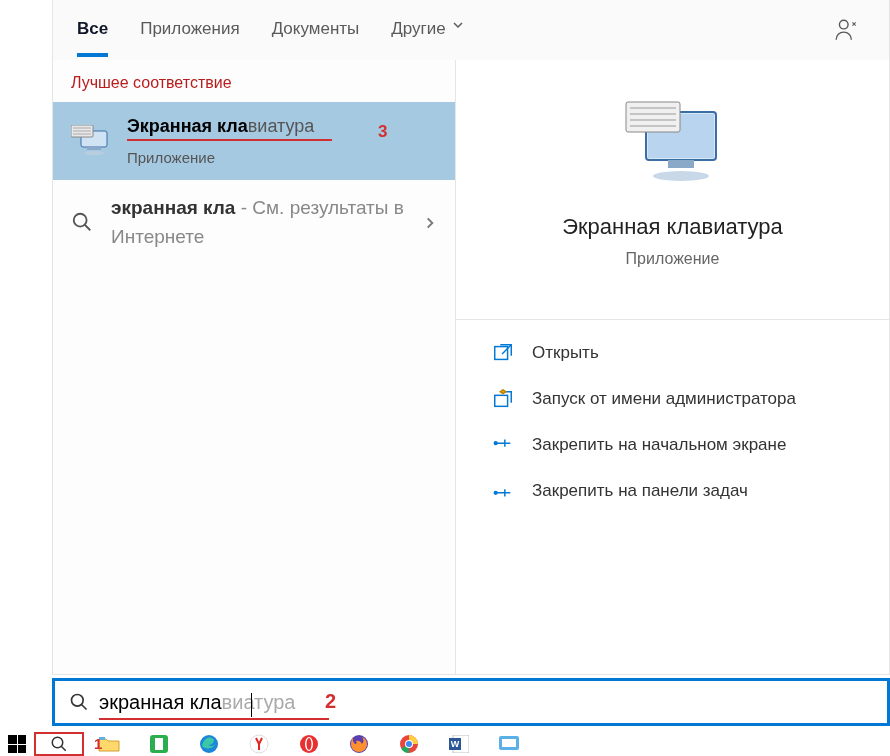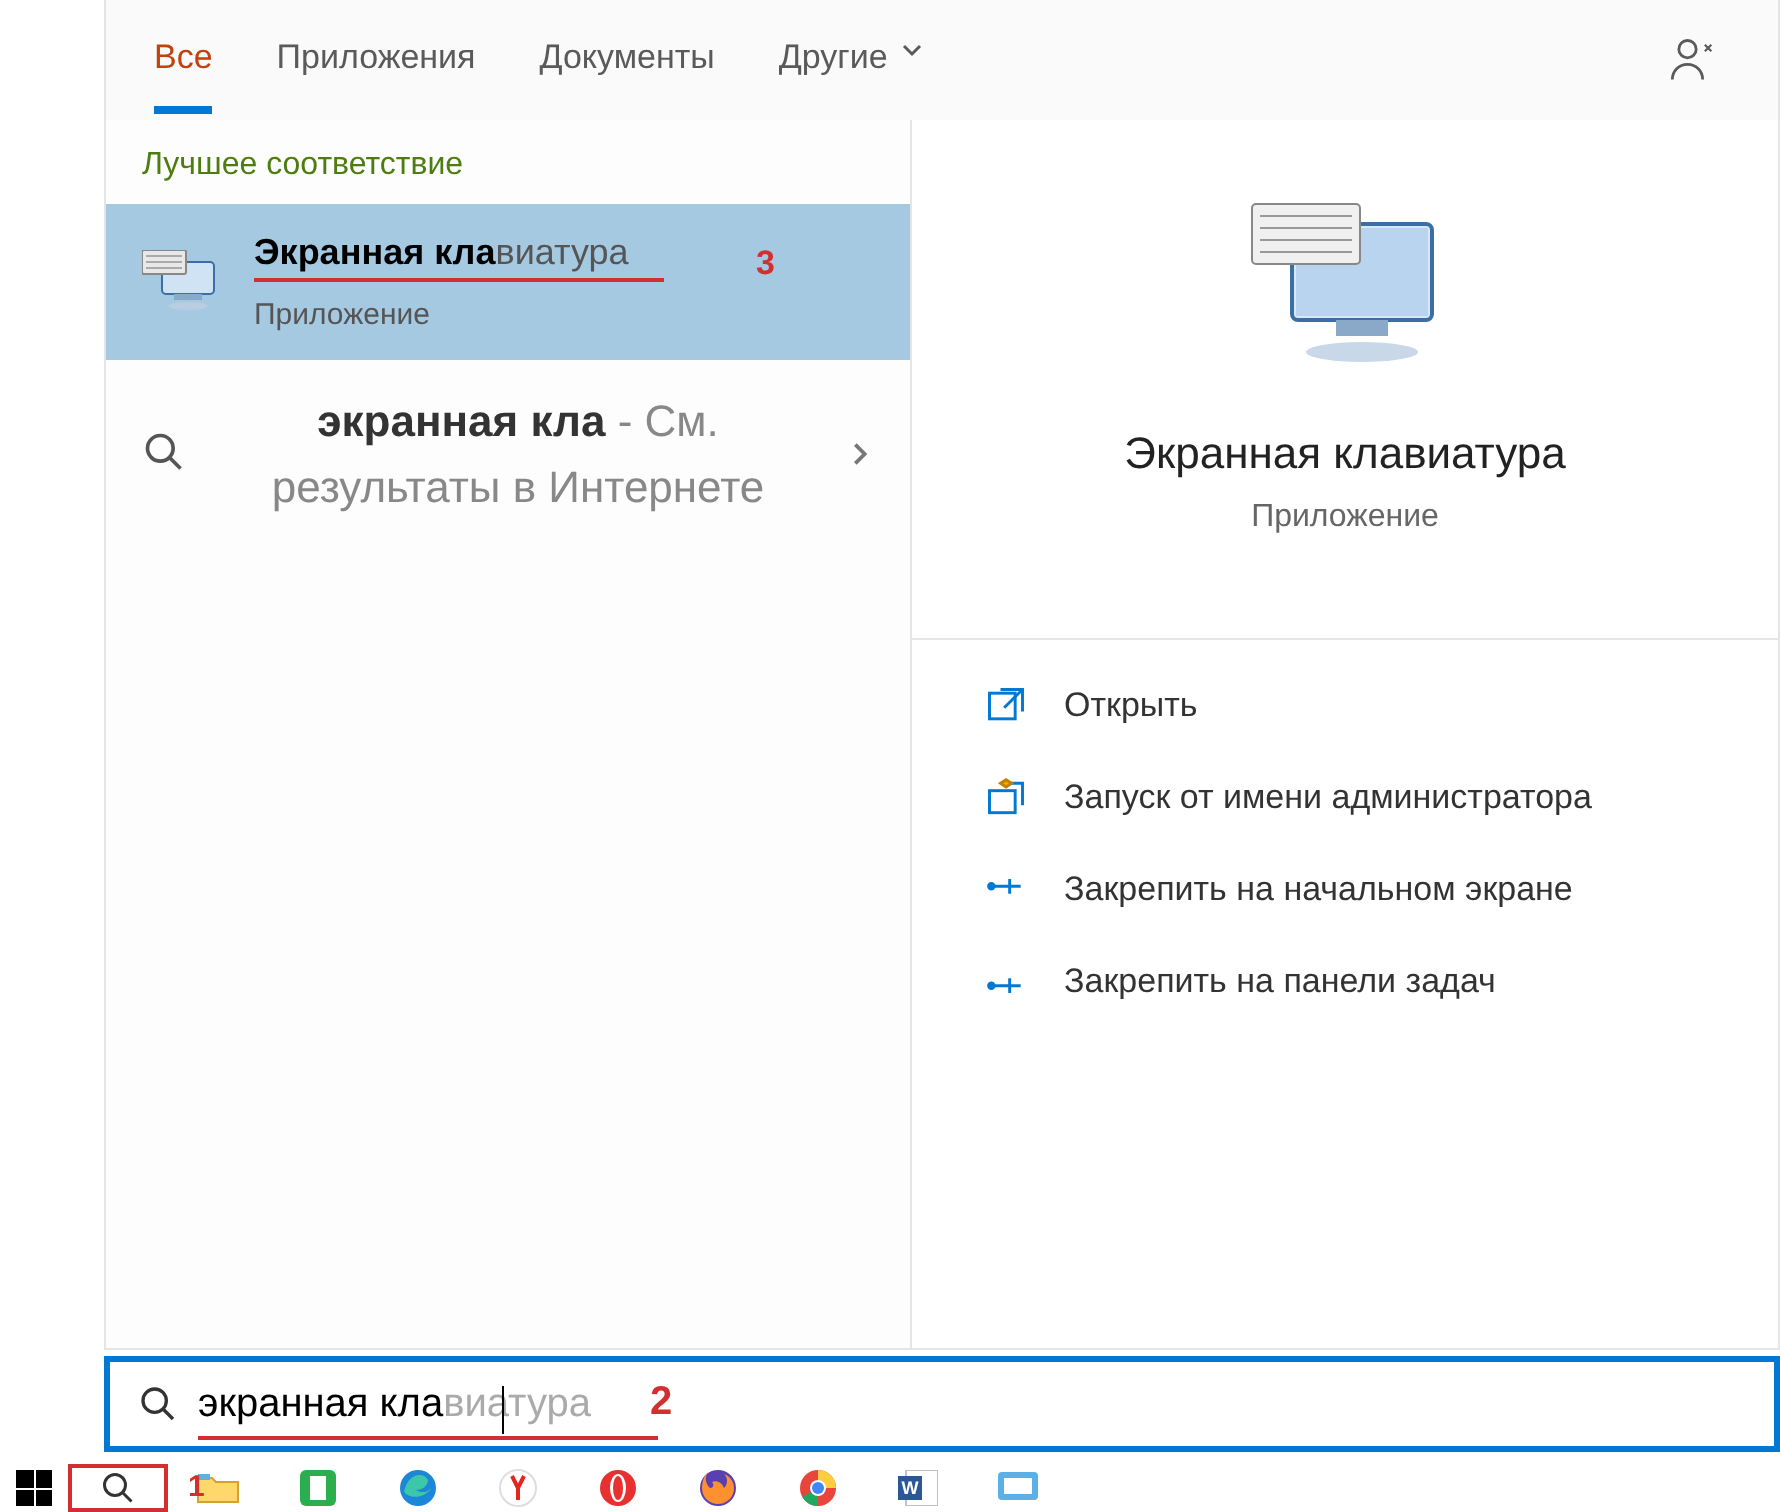--- a/index.html
+++ b/index.html
@@ -3,43 +3,43 @@
 <meta charset="utf-8">
 <style>
   * { box-sizing: border-box; margin: 0; padding: 0; font-family: "Segoe UI", sans-serif; }
   body { width: 890px; height: 756px; background: #fff; overflow: hidden; position: relative; }
 
   .panel { position: absolute; left: 52px; top: 0; width: 838px; height: 675px; background: #fafafa; border: 1px solid #e5e5e5; border-top: none; }
 
   
   .tabs { display: flex; align-items: center; height: 60px; padding: 0 24px; gap: 32px; background: #fafafa; }
   .tab { font-size: 17px; color: #5a5a5a; cursor: pointer; padding: 16px 0 14px; border-bottom: 4px solid transparent; }
-  .tab.active { color: #c2410c; border-bottom-color: #0078d4; font-weight: 400; }
+  .tab.active { color: #0f172a; border-bottom-color: #0078d4; font-weight: 700; }
   .tab.more { display: flex; align-items: flex-start; gap: 6px; }
   .spacer { flex: 1; }
   .feedback { width: 36px; height: 36px; display: flex; align-items: center; justify-content: center; cursor: pointer; color: #5a5a5a; }
 
   .body { display: flex; height: calc(100% - 60px); }
   .left { width: 402px; background: #fdfdfd; }
   .right { flex: 1; background: #fff; border-left: 1px solid #e5e5e5; padding-top: 40px; }
 
-  .section-hdr { padding: 14px 18px 10px; font-size: 16px; color: #4d7c0f; background: #fdfdfd; }
+  .section-hdr { padding: 14px 18px 10px; font-size: 16px; color: #b91c1c; background: #fdfdfd; }
 
   .best { display: flex; align-items: center; gap: 16px; padding: 14px 18px; background: #a6c9e2; position: relative; }
   .best .icon { width: 40px; height: 32px; position: relative; }
   .best .title-wrap { flex: 1; }
   .best .title { font-size: 18px; color: #000; position: relative; display: inline-block; }
   .best .title .faded { color: #555; }
   .best .title::after { content: ""; position: absolute; left: 0; right: -18px; bottom: -4px; height: 2px; background: #d23030; }
   .best .annot { position: absolute; left: 325px; top: 20px; color: #d23030; font-weight: bold; font-size: 17px; }
   .best .sub { font-size: 15px; color: #555; margin-top: 12px; }
 
   .web-item { display: flex; align-items: center; gap: 16px; padding: 14px 18px; cursor: pointer; }
   .web-item .icon { width: 24px; height: 24px; }
-  .web-item .txt { flex: 1; font-size: 22px; color: #333; line-height: 1.5; text-align: center; }
+  .web-item .txt { flex: 1; font-size: 19px; color: #333; line-height: 1.5; }
   .web-item .txt .gray { color: #888; }
   .chev { color: #777; }
 
   .right-top { text-align: center; padding: 0 20px 22px; }
   .right-title { font-size: 22px; color: #222; margin-top: 24px; }
   .right-sub { font-size: 16px; color: #666; margin-top: 10px; }
   .monitor-big { width: 110px; height: 90px; margin: 0 auto; position: relative; }
 
   .actions { border-top: 1px solid #e5e5e5; padding: 10px 0; margin-top: 29px; }
   .action { display: flex; align-items: center; gap: 18px; padding: 12px 36px; font-size: 17px; color: #333; cursor: pointer; }

